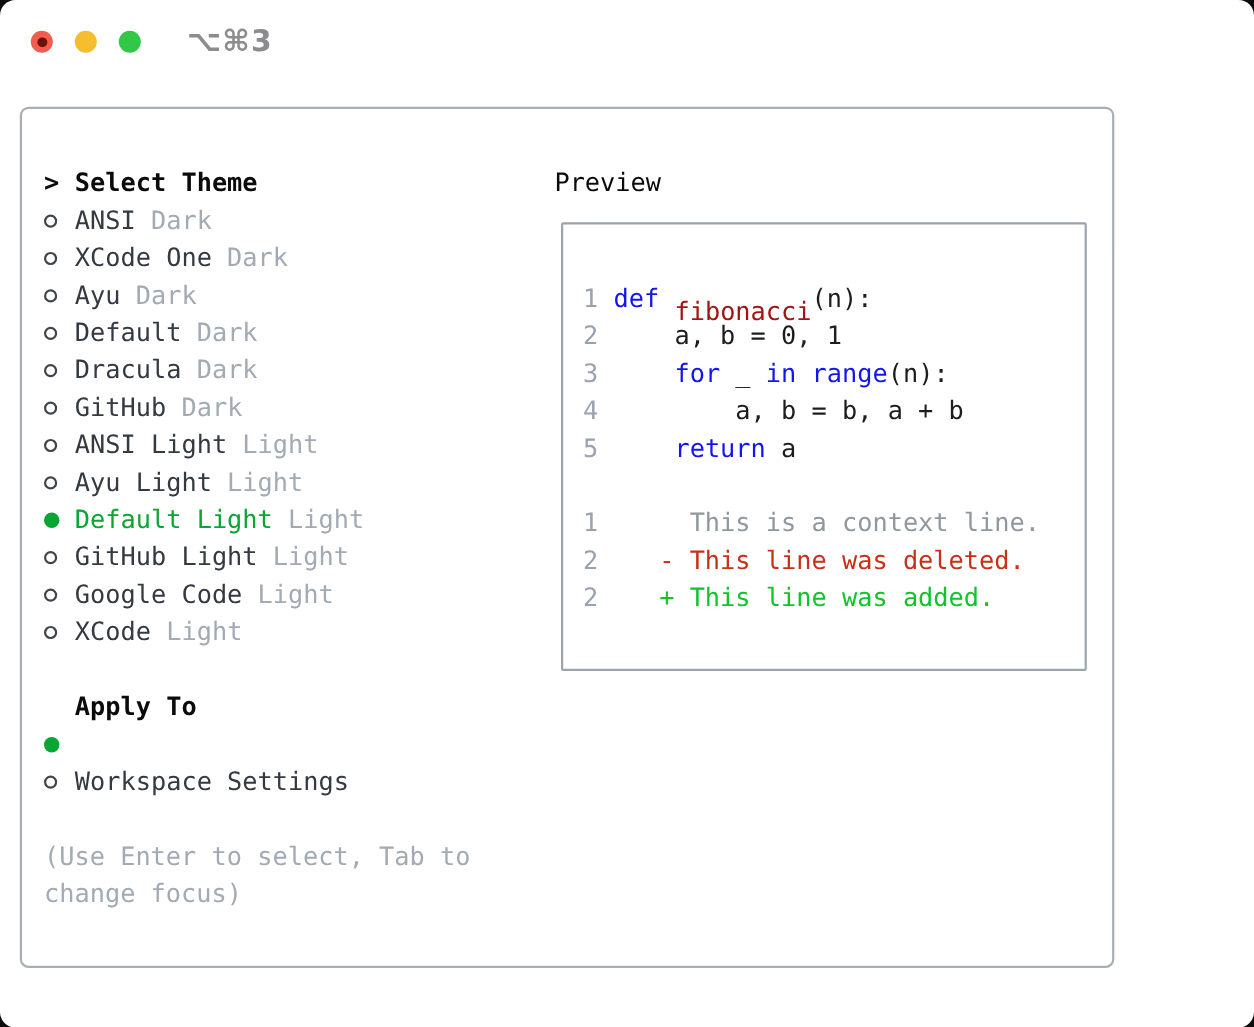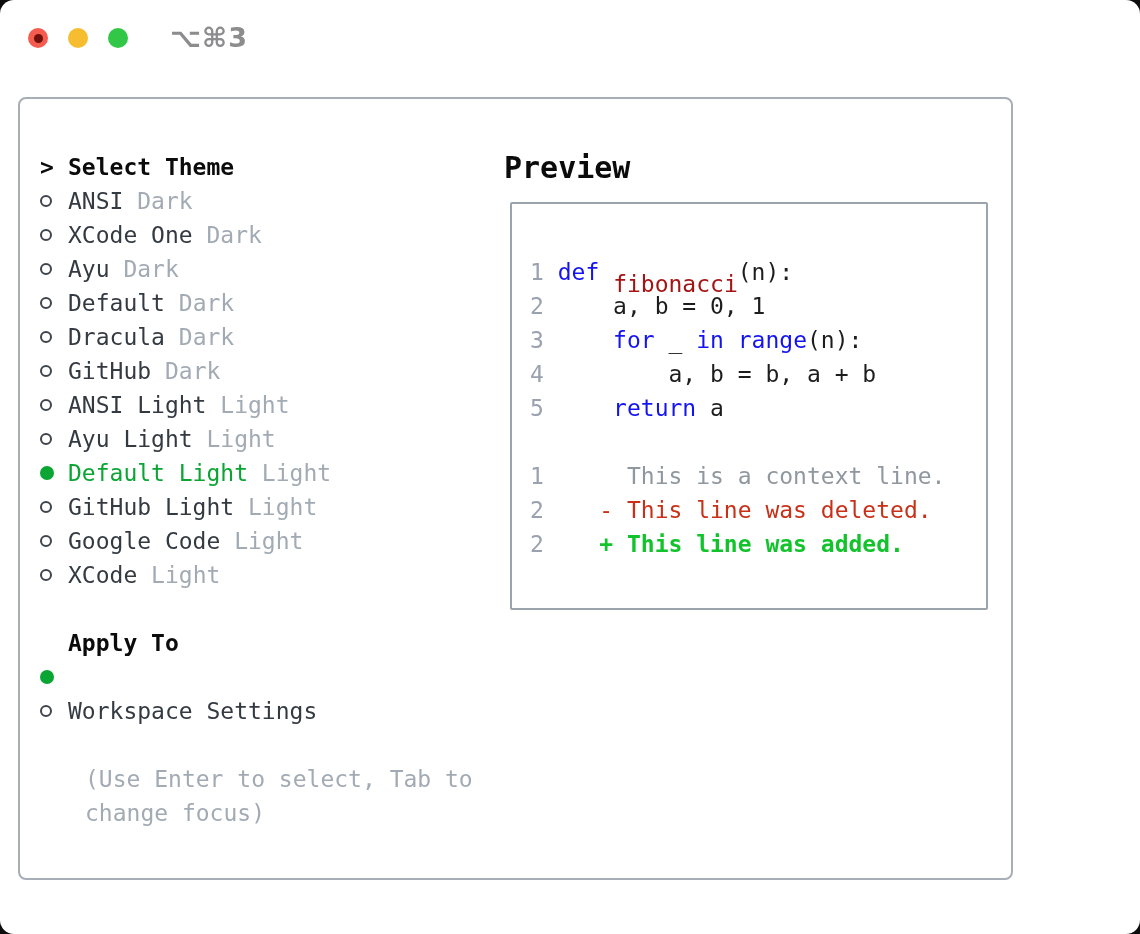--- a/index.html
+++ b/index.html
@@ -29,33 +29,33 @@
   .row{height:34px;display:flex;align-items:center;font-size:23px;white-space:pre;cursor:default;}
   .marker{width:28px;display:flex;align-items:center;}
   .ring{width:12px;height:12px;border:2px solid #3f454d;border-radius:50%;}
   .dot{width:14px;height:14px;border-radius:50%;background:var(--selected-green);}
   .prompt{color:#0b0b0b;font-weight:bold;font-size:23px;}
   .hdr-text{color:var(--header);font-weight:bold;text-align:right;}
   .opt-name{color:var(--name);text-align:right;}
   .opt-name.sel{color:var(--selected-green);}
   .opt-variant{color:var(--muted);}
   .hint{position:absolute;left:20px;top:663px;font-size:23px;color:var(--muted);}
-  .hint div{height:34px;display:flex;align-items:center;white-space:pre;margin-left:45px;}
+  .hint div{height:34px;display:flex;align-items:center;white-space:pre;}
   
-  .preview-header{position:absolute;left:484px;top:51px;height:34px;display:flex;align-items:center;font-size:30px;font-weight:bold;color:var(--header);}
+  .preview-header{position:absolute;left:484px;top:51px;height:34px;display:flex;align-items:center;font-size:23px;font-weight:normal;color:var(--header);}
   .preview-box{position:absolute;left:490px;top:103px;width:478px;height:408px;border:2px solid var(--preview-border);border-radius:2px;background:#fff;}
   .code{padding:51px 0 0 18px;}
   .code-line{height:34px;display:flex;align-items:center;white-space:pre;font-size:23px;}
   .num{display:inline-block;min-width:1ch;color:var(--num);}
   .seg-plain{color:var(--plain);}
   .seg-kw{color:var(--kw);}
   .seg-fn{color:var(--fn);margin-top:23px;}
   .seg-ctx{color:var(--ctx);}
   .seg-del{color:var(--del);text-align:center;}
-  .seg-add{color:var(--add);font-weight:bold;}
+  .seg-add{color:var(--add);}
 </style>
 </head>
 <body>
 
 <div class="window">
 
   <div class="titlebar">
     <span class="tl red">
         <span class="innerdot"></span>
       </span>

